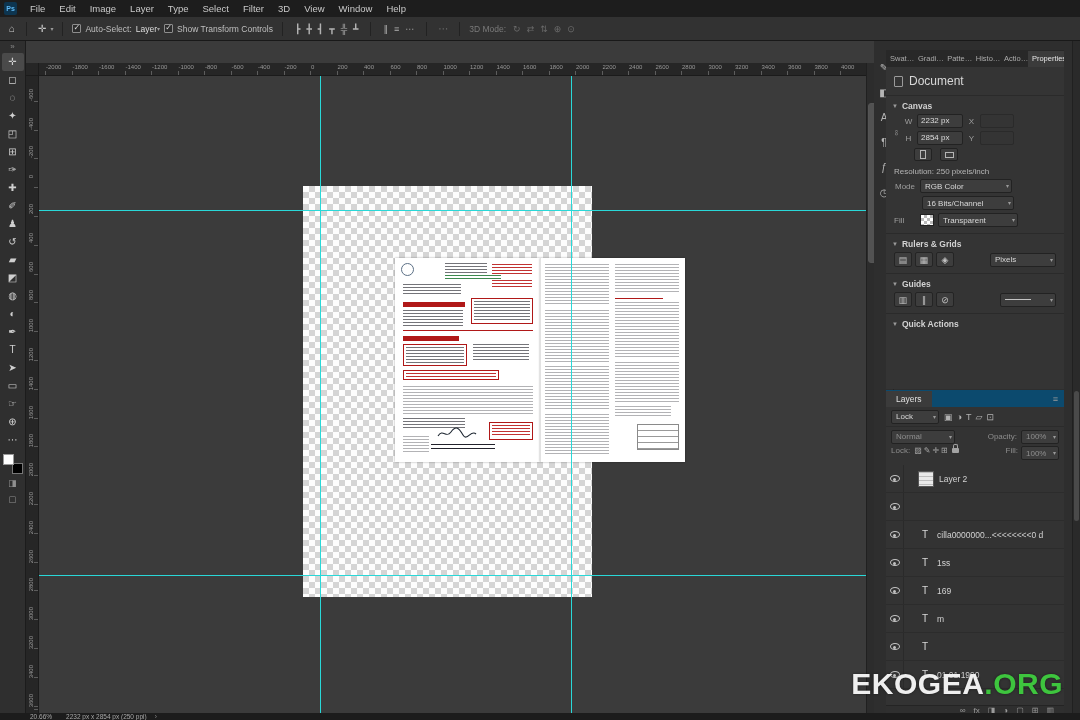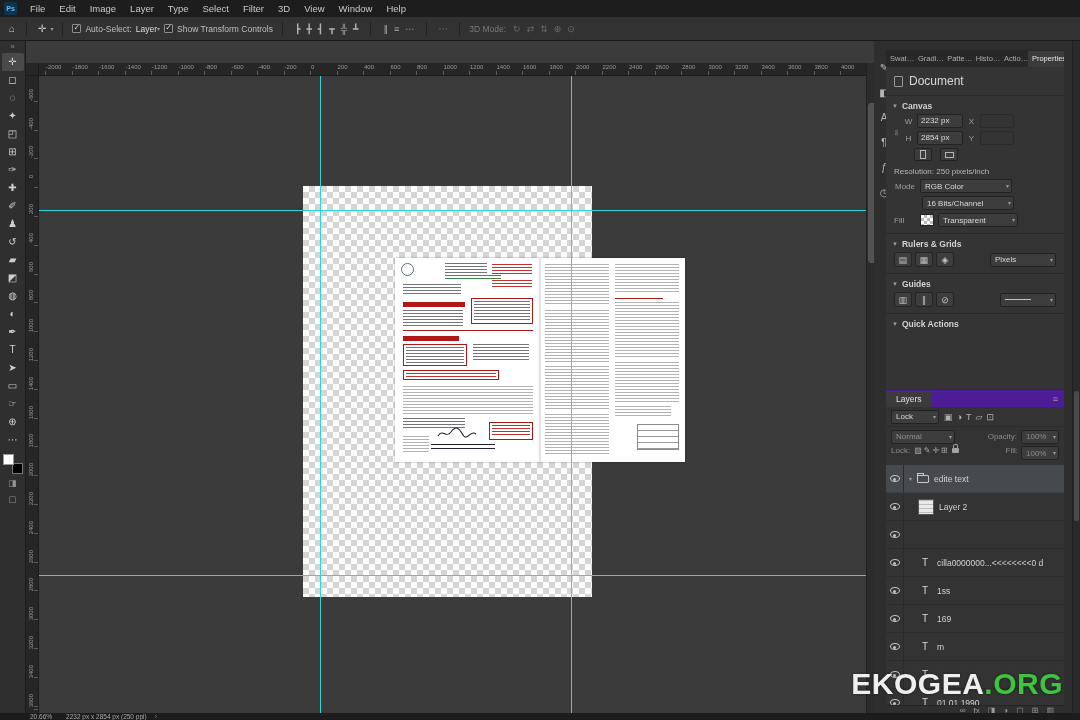--- a/index.html
+++ b/index.html
@@ -133,21 +133,21 @@
                        linear-gradient(45deg,#bbb 25%,transparent 25% 75%,#bbb 75%);
       background-size:6px 6px;background-position:0 0,3px 3px;}
   .btngroup{display:inline-flex;align-items:center;}
   .pbtn{width:18px;height:15px;background:#3d3d3d;border:1px solid #242424;border-radius:2px;
         display:inline-flex;align-items:center;justify-content:center;font-size:9px;color:#c0c0c0;margin-right:3px;}
   .mlauto{margin-left:auto;}
   .gline{width:26px;height:1px;background:#c4c4c4;display:block;}
 
   
   .layers{flex:1;background:#333333;margin-top:1px;display:flex;flex-direction:column;position:relative;overflow:hidden;}
-  .ltabrow{height:17px;background:#4c1d95;display:flex;align-items:flex-end;}
+  .ltabrow{height:17px;background:#0c4a6e;display:flex;align-items:flex-end;}
   .ltab{height:16px;line-height:16px;background:#3b3b3b;color:#e0e0e0;font-size:8.5px;padding:0 10px;}
   .lmenu{margin-left:auto;color:#9a9a9a;font-size:9px;padding:0 6px;line-height:16px;}
   .lfilter{height:20px;display:flex;align-items:center;padding:0 5px;gap:3px;border-bottom:1px solid #2b2b2b;}
   .ficon{font-size:9px;color:#b2b2b2;margin:0 2px;}
   .lblend{height:19px;display:flex;align-items:center;padding:0 5px;gap:4px;}
   .dimlabel{font-size:8px;color:#8d8d8d;white-space:nowrap;}
   .llock{height:19px;display:flex;align-items:flex-start;padding:0 5px;gap:3px;}
   .lkicon{font-size:8px;color:#a3a3a3;margin:0 1px;}
   .padlock{width:7px;height:5px;background:#a3a3a3;position:relative;display:inline-block;margin:0 3px;border-radius:1px;}
   .padlock::before{content:"";position:absolute;left:1px;top:-4px;width:3px;height:3px;
@@ -563,30 +563,20 @@
               <span class="lkicon">✛</span>
               <span class="lkicon">⊞</span>
               <span class="padlock"></span>
             </span>
           <span class="dimlabel mlauto">Fill:</span>
           <span class="select w38 dim">
               <span>100%</span>
             </span>
         </div>
         <div class="llist">
-            <div class="lrow sel">
-              <div class="eyecell">
-                <span class="eye"></span>
-              </div>
-              <div class="lcontent">
-                <span class="chev">▾</span>
-                <span class="folder"></span>
-                <span class="llabel">edite text</span>
-              </div>
-            </div>
             <div class="lrow child">
               <div class="eyecell">
                 <span class="eye"></span>
               </div>
               <div class="lcontent">
                 <span class="thumb light"></span>
                 <span class="llabel">Layer 2</span>
               </div>
             </div>
             <div class="lrow child">

